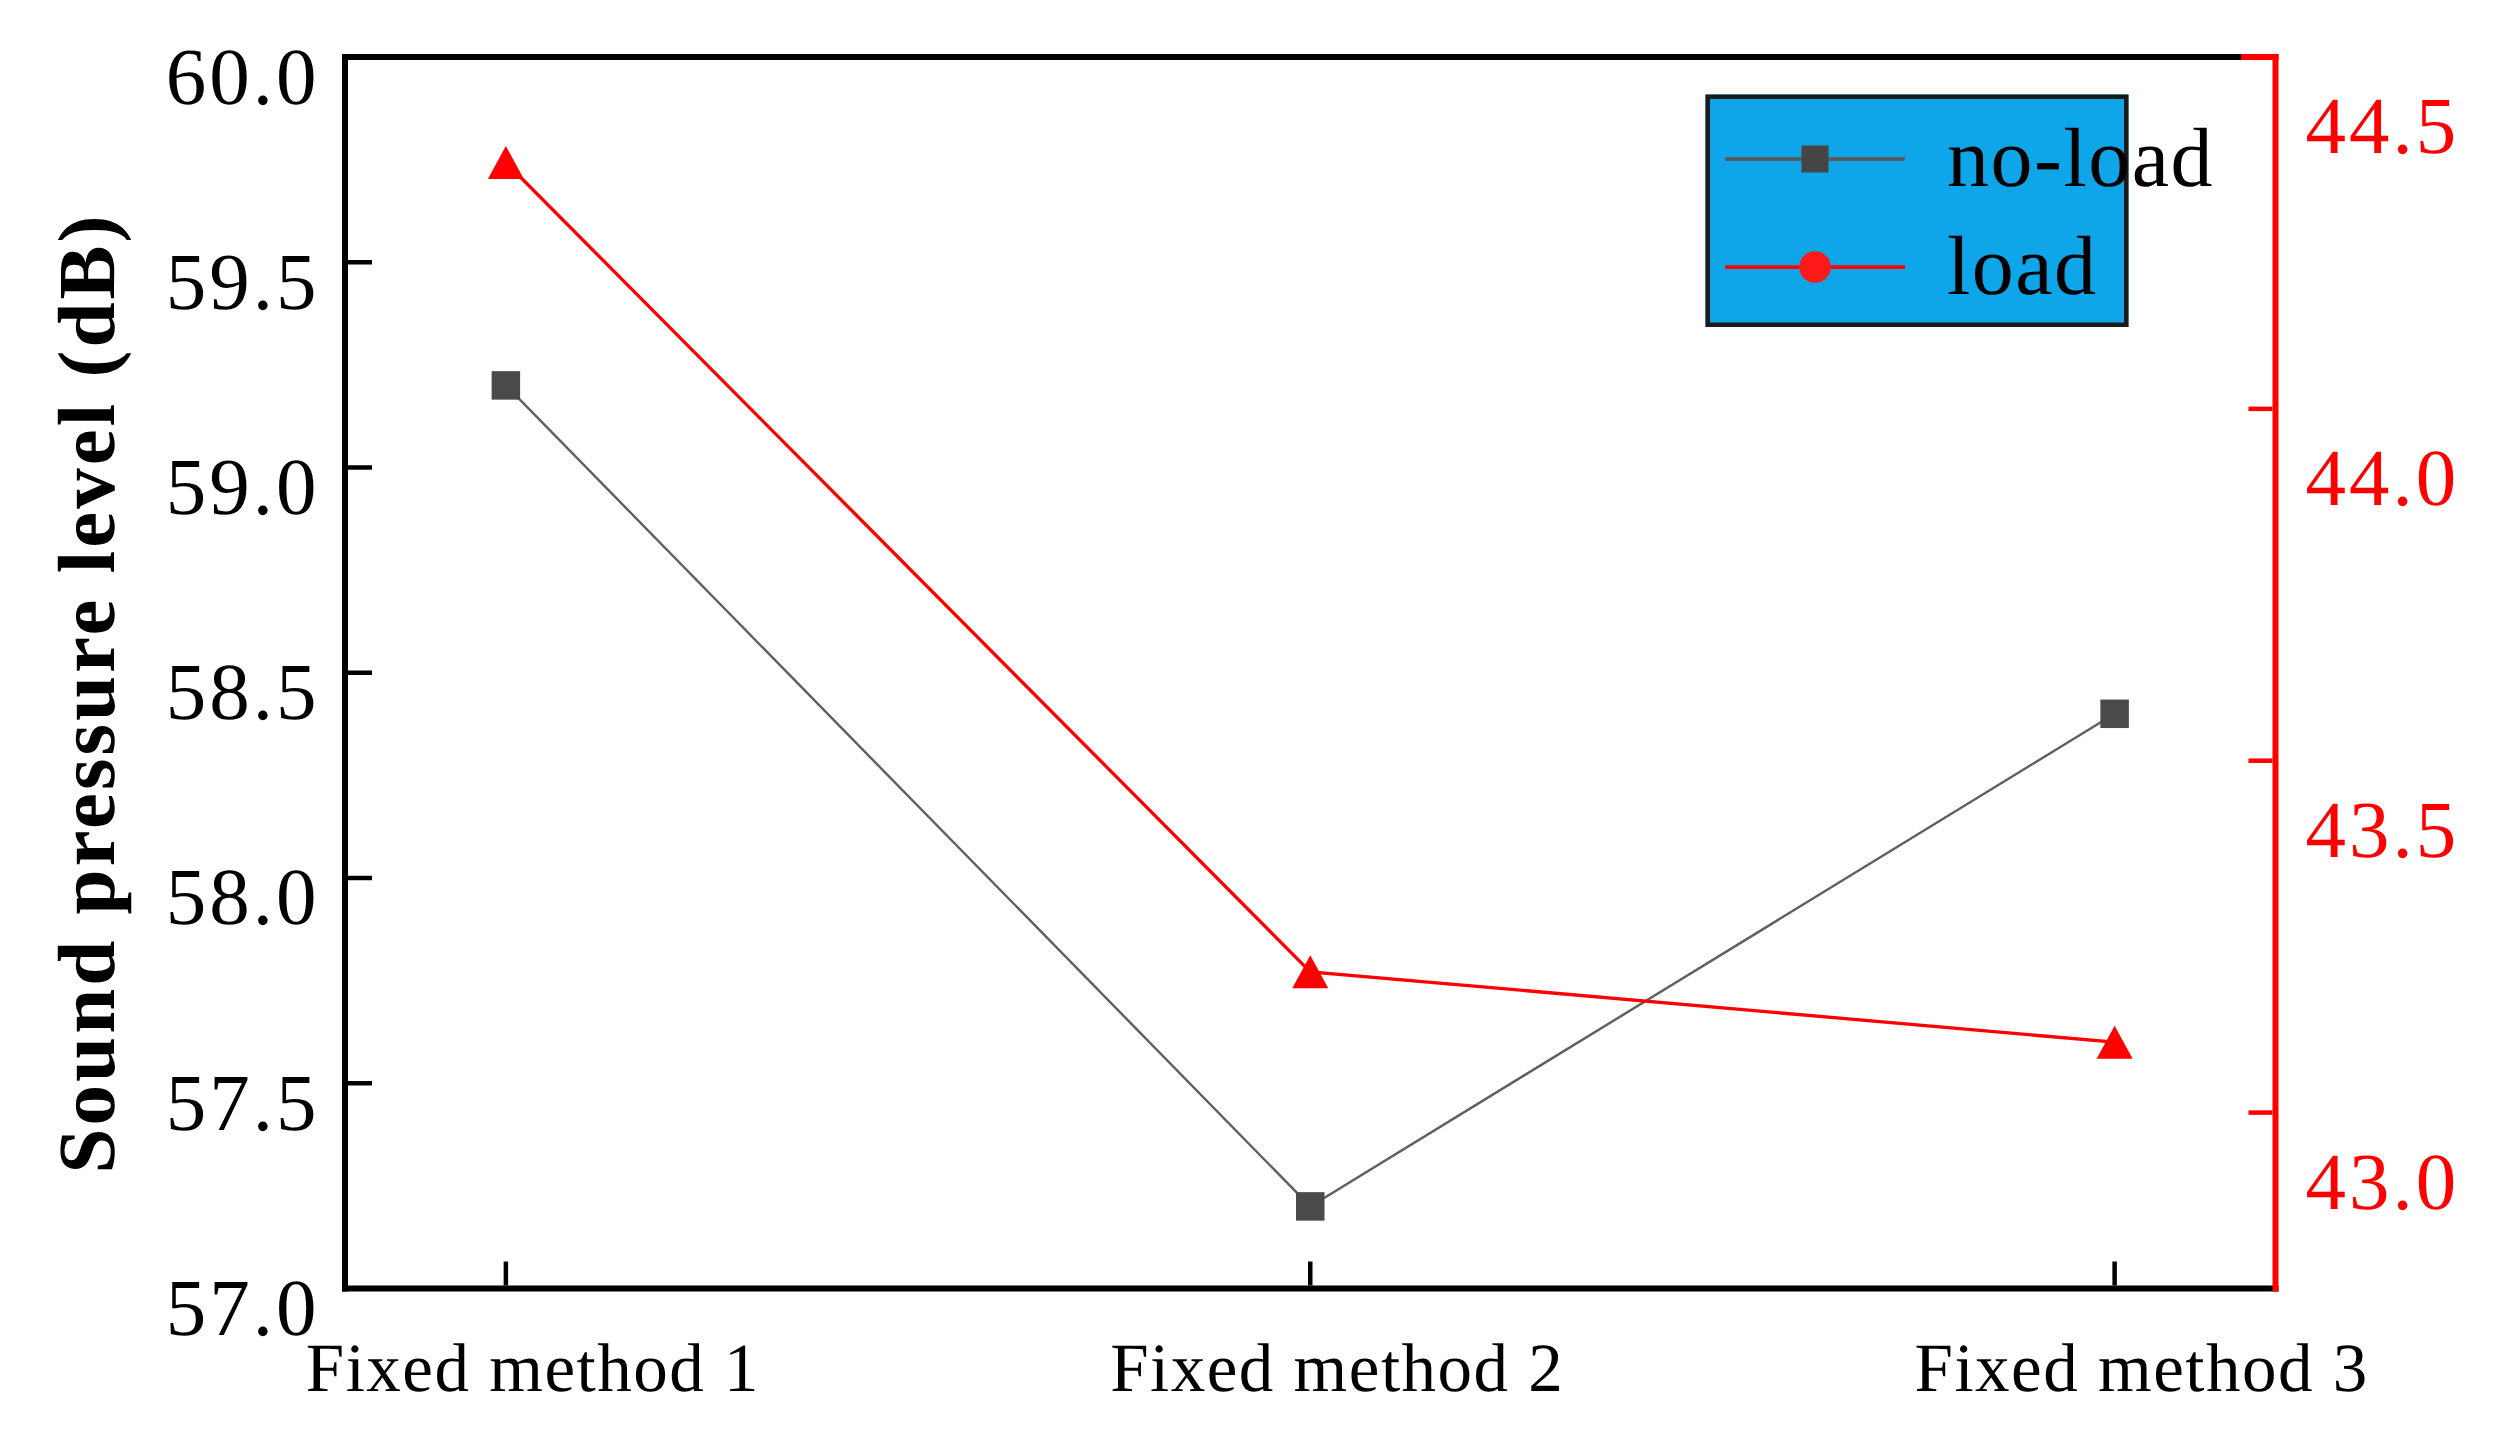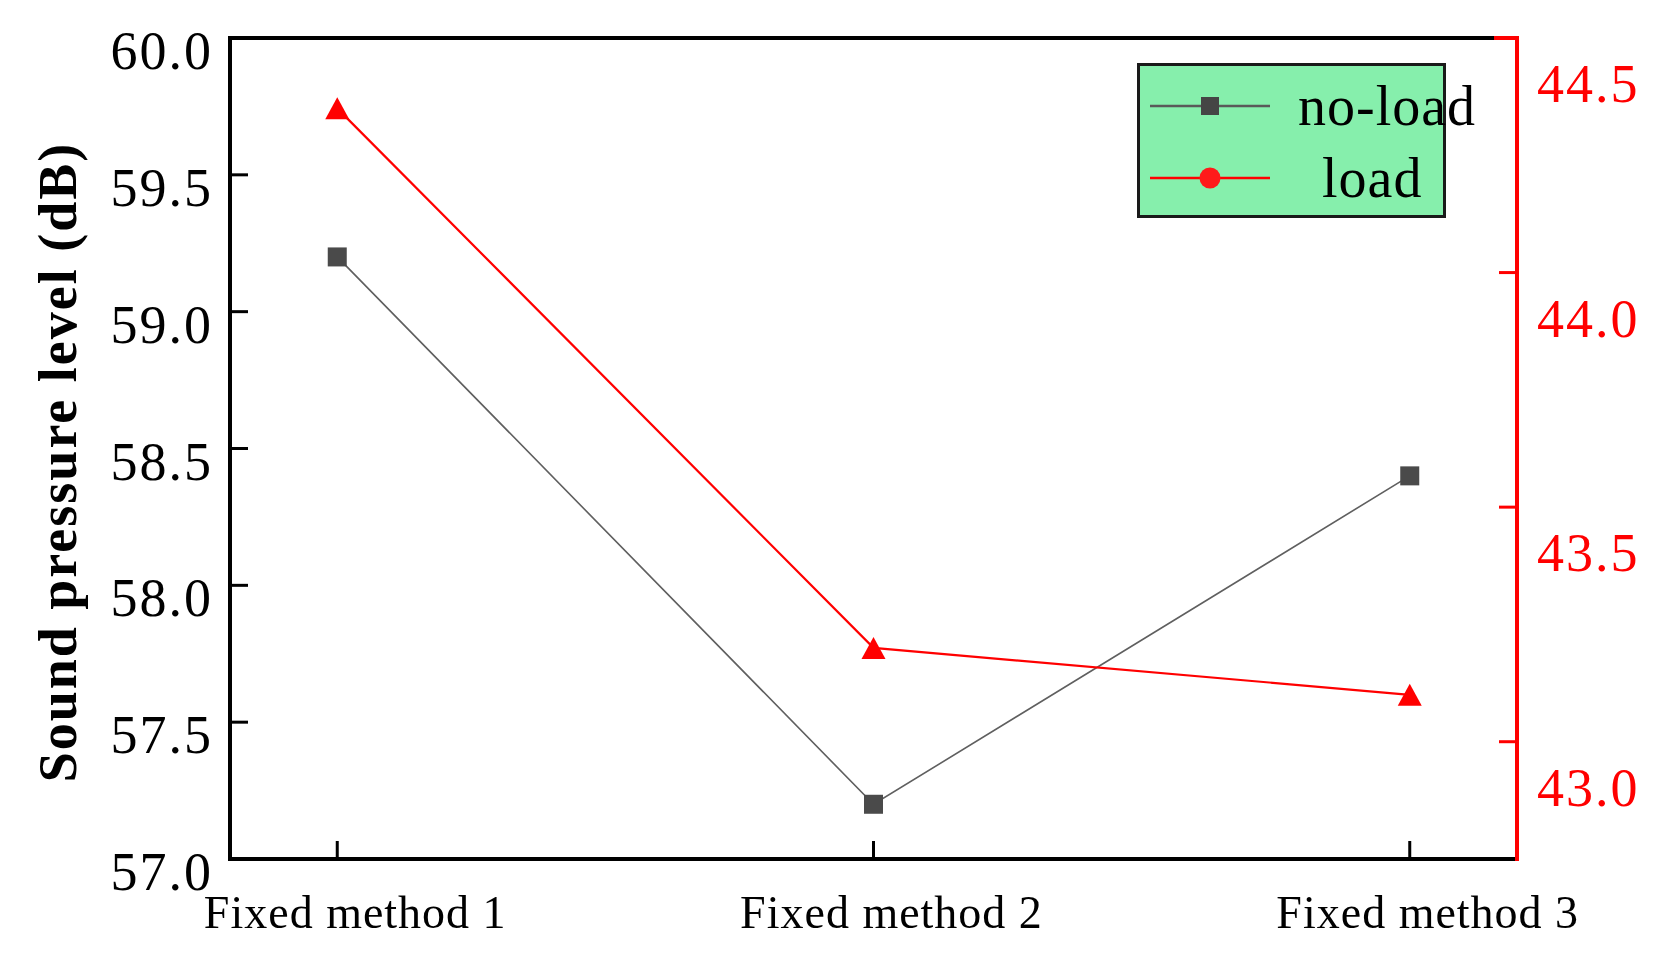--- a/index.html
+++ b/index.html
@@ -20,35 +20,35 @@
     white-space: nowrap;
     font-size: 54px;
     font-weight: bold;
     letter-spacing: 2px;
     color: #000000;
   }
   .legend {
     position: absolute;
     left: 1137px;
     top: 63px;
-    width: 309px;
+    width: 282px;
     height: 155px;
     box-sizing: border-box;
     border: 3px solid #1a1a1a;
-    background: #86efac;
+    background: #0ea5e9;
   }
   .legend-row {
     position: absolute;
     left: 10px;
     height: 56px;
     display: flex;
     align-items: center;
   }
   .legend-row.row-0 { top: 12px; }
-  .legend-row.row-1 { top: 84px; gap: 24px; }
+  .legend-row.row-1 { top: 84px; }
   .legend-label {
     margin-left: 28px;
     font-size: 56px;
     letter-spacing: 1px;
     color: #000000;
     line-height: 1;
     white-space: nowrap;
   }
   text { font-family: "Liberation Serif", serif; }
 </style>

